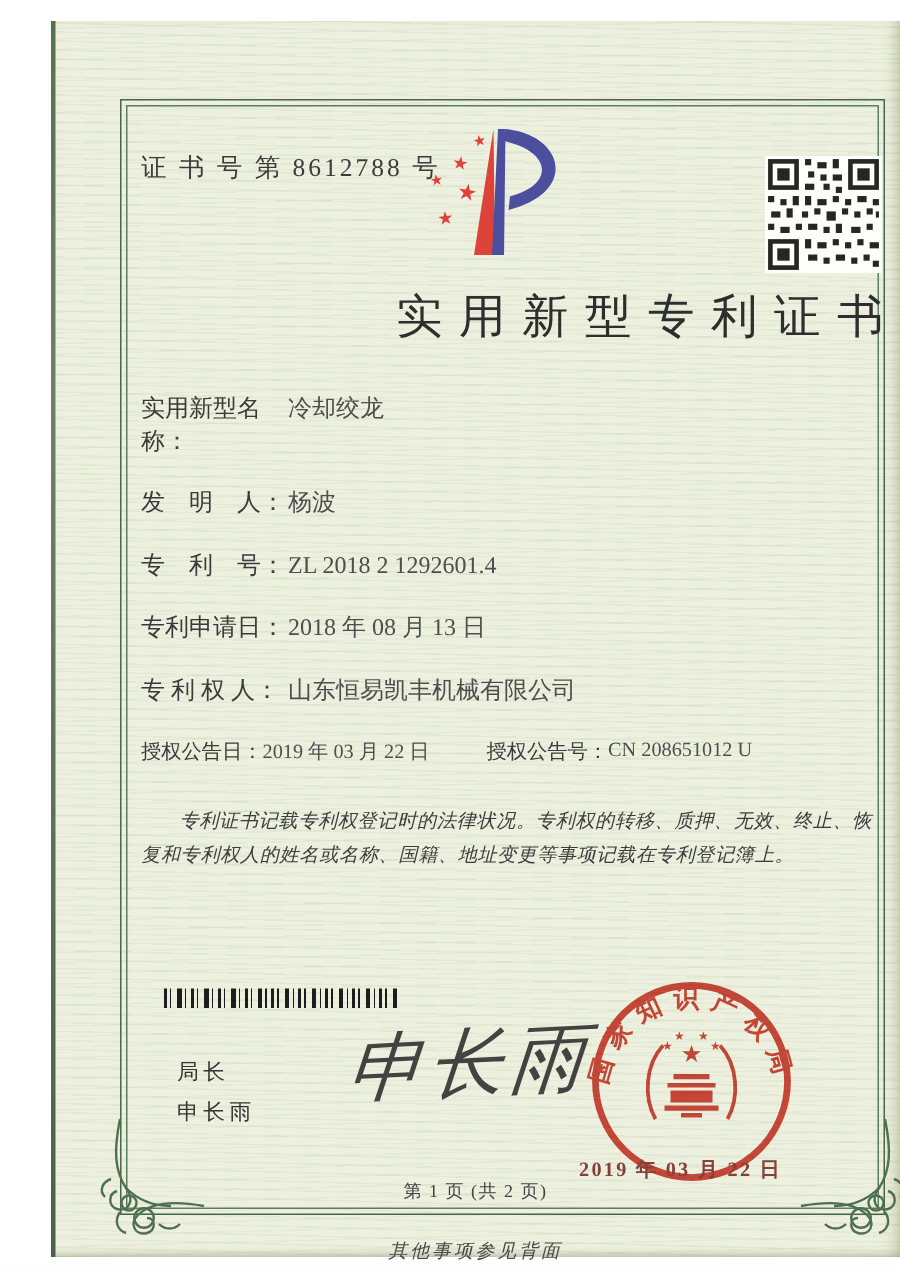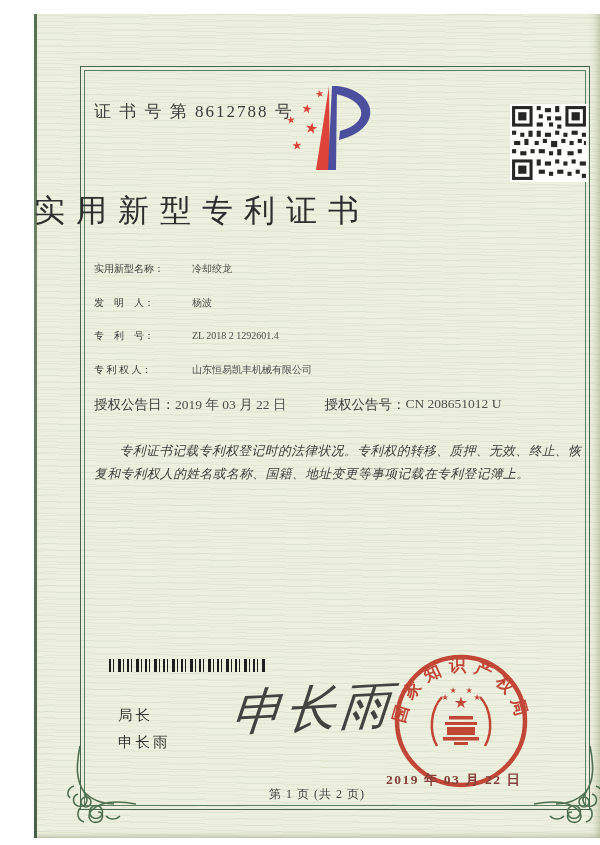--- a/index.html
+++ b/index.html
@@ -20,25 +20,25 @@
   .frame {
     position:absolute; left:46px; top:52px; width:510px; height:744px;
     border:1.5px solid #46654c; outline:1px solid #5b7d62; outline-offset:-5px;
   }
 
   .cert-no { position:absolute; left:60px; top:86px; font-size:17px; letter-spacing:2px; color:#3b3b3b; }
 
   .logo { position:absolute; left:238px; top:62px; width:124px; height:108px; }
   .qr { position:absolute; left:476px; top:90px; width:78px; height:78px; background:#fdfdfb; }
 
-  .title { position:absolute; left:0; right:0; top:176px; text-align:left;
+  .title { position:absolute; left:0; right:0; top:176px; text-align:right;
     font-size:31px; letter-spacing:11px; color:#2e2e2e; font-weight:500; }
 
   .content { position:absolute; left:60px; top:248px; width:488px; color:#3f3f3f; }
-  .frow { display:flex; margin-bottom:20px; font-size:10px; line-height:1.35; }
+  .frow { display:flex; margin-bottom:20px; font-size:16px; line-height:1.35; }
   .flabel { flex:0 0 98px; color:#3a3a3a; }
   .fval { color:#4e4e4e; max-width:362px; }
   .grant-row { display:flex; gap:38px; margin-top:2px; font-size:13.5px; }
   .grant-pair { display:flex; }
   .gl { color:#3a3a3a;text-align:center; }
   .gv { color:#4e4e4e; }
 
   .body-text { margin-top:26px; font-size:12.8px; line-height:1.8; letter-spacing:0.4px;
     color:#3d3d3d; font-style:italic; }
   .body-text p { text-indent:2em; }
@@ -186,20 +186,24 @@
     </div>
     <div class="frow">
       <span class="flabel">发　明　人：</span>
       <span class="fval">杨波</span>
     </div>
     <div class="frow">
       <span class="flabel">专　利　号：</span>
       <span class="fval">ZL 2018 2 1292601.4</span>
     </div>
     <div class="frow">
+      <span class="flabel">专利申请日：</span>
+      <span class="fval">2018 年 08 月 13 日</span>
+    </div>
+    <div class="frow">
       <span class="flabel">专 利 权 人：</span>
       <span class="fval">山东恒易凯丰机械有限公司</span>
     </div>
     <div class="grant-row">
       <span class="grant-pair">
         <span class="gl">授权公告日：</span>
         <span class="gv">2019 年 03 月 22 日</span>
       </span>
       <span class="grant-pair">
         <span class="gl">授权公告号：</span>
@@ -238,13 +242,14 @@
       <rect x="57" y="77" width="28" height="8"></rect>
       <rect x="53" y="87" width="36" height="3.5"></rect>
       <rect x="64" y="92" width="14" height="3"></rect>
       <path d="M47 96 C39 82 40 60 52 47" fill="none" stroke="#cf3b2e" stroke-width="2.5"></path>
       <path d="M95 96 C103 82 102 60 90 47" fill="none" stroke="#cf3b2e" stroke-width="2.5"></path>
     </g>
   </svg>
   <div class="seal-date">2019 年 03 月 22 日</div>
 
   <div class="page-info">第 1 页 (共 2 页)</div>
+  <div class="footer-note">其他事项参见背面</div>
 </div>
 
 </body></html>

